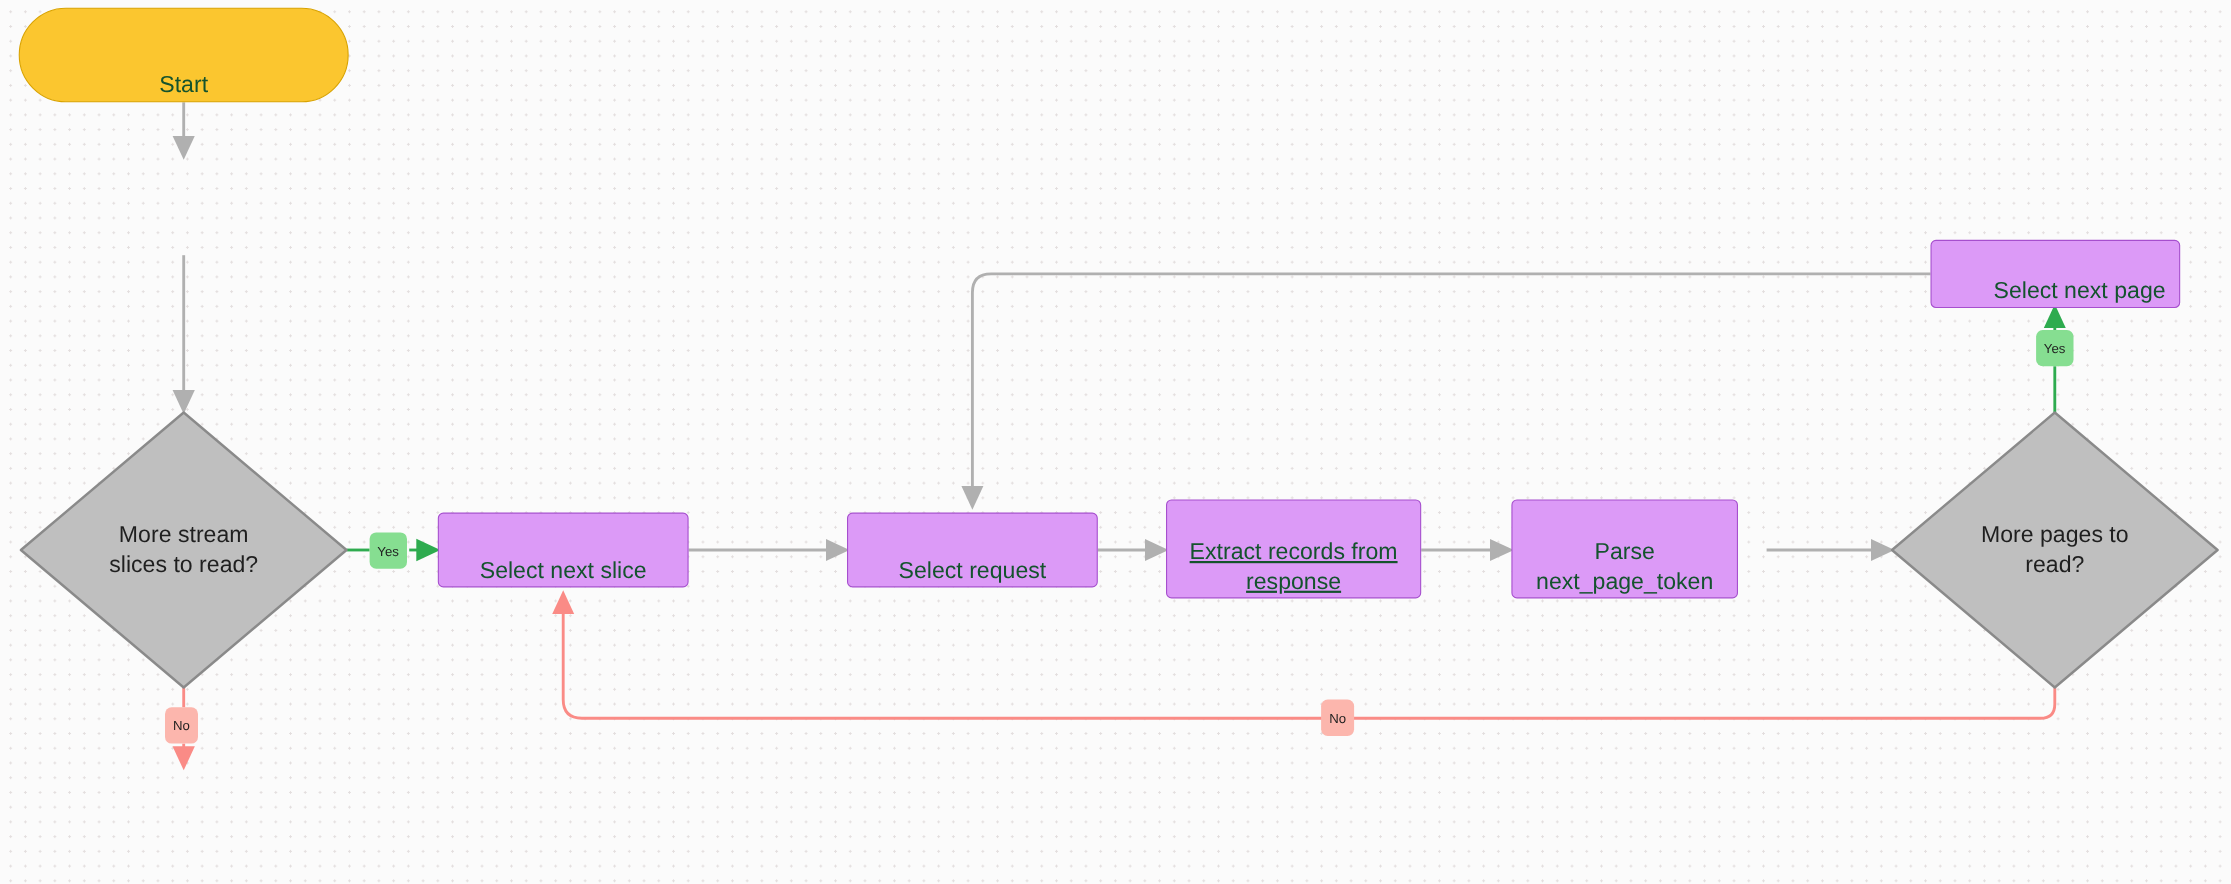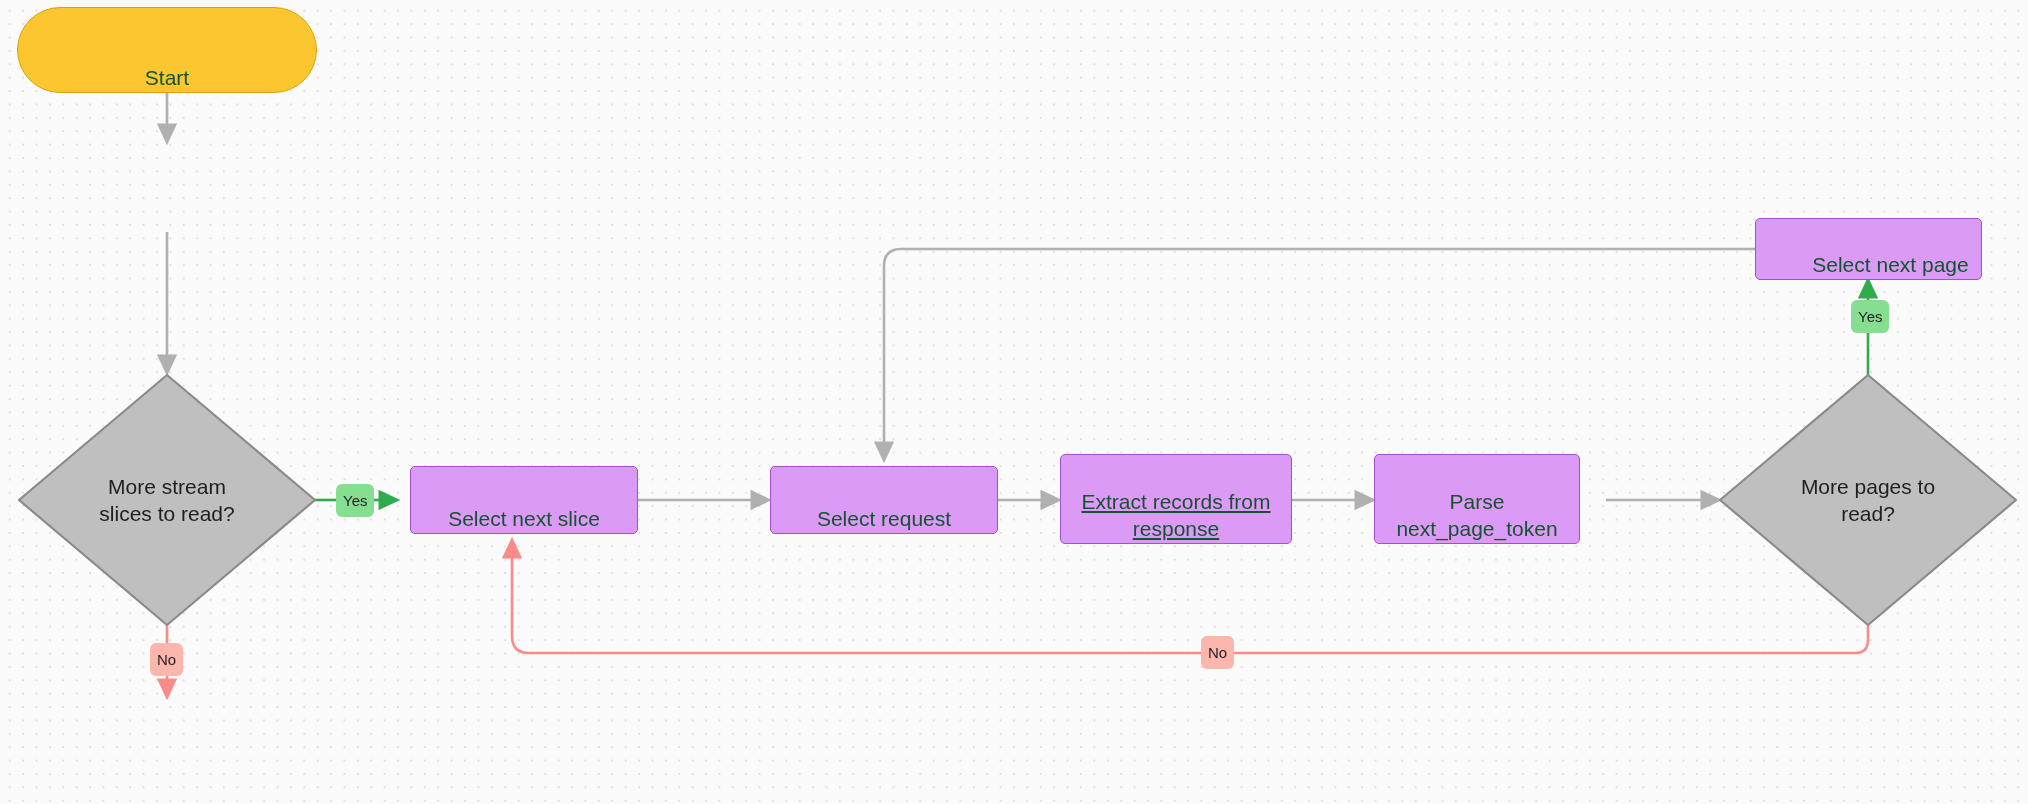--- a/index.html
+++ b/index.html
@@ -82,21 +82,21 @@
     line-height: 1.3;
     white-space: pre-line;
     z-index: 2;
   }
   .edge-label {
     position: absolute;
     box-sizing: border-box;
     display: flex;
     align-items: center;
     justify-content: center;
-    font-size: 15px;
+    font-size: 12px;
     color: #1f1f1f;
     border-radius: 6px;
     z-index: 6;
     padding: 1px 7px;
     min-width: 30px;
     height: 33px;
   }
   .label-yes {
     background: #86de91;
   }
@@ -167,21 +167,21 @@
     <span>Start</span>
   </div>
 
 
   <div class="diamond-wrap" style="left:19px; top:375px; width:296px; height:250px;">
     <div class="diamond-label">More stream
 slices to read?</div>
   </div>
 
 
-  <div class="node node-process" style="left:410px; top:466px; width:228px; height:68px;">
+  <div class="node node-process" style="left:398px; top:466px; width:228px; height:68px;">
     <span>Select next slice</span>
   </div>
 
   <div class="node node-process" style="left:770px; top:466px; width:228px; height:68px;">
     <span>Select request</span>
   </div>
 
   <div class="node node-process" style="left:1060px; top:454px; width:232px; height:90px;text-decoration:underline;">
     <span>Extract records from
 response</span>

